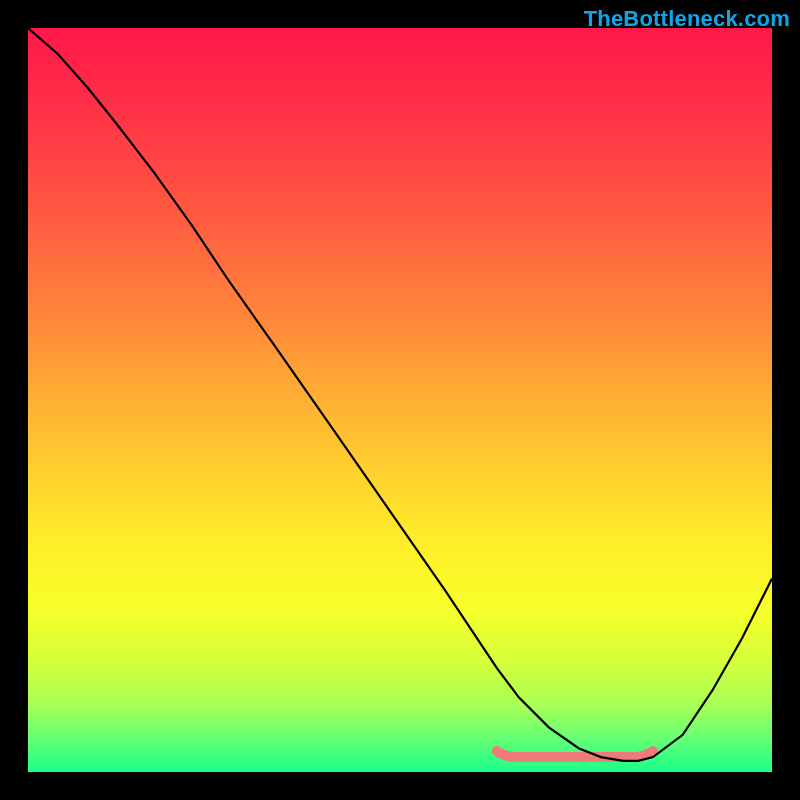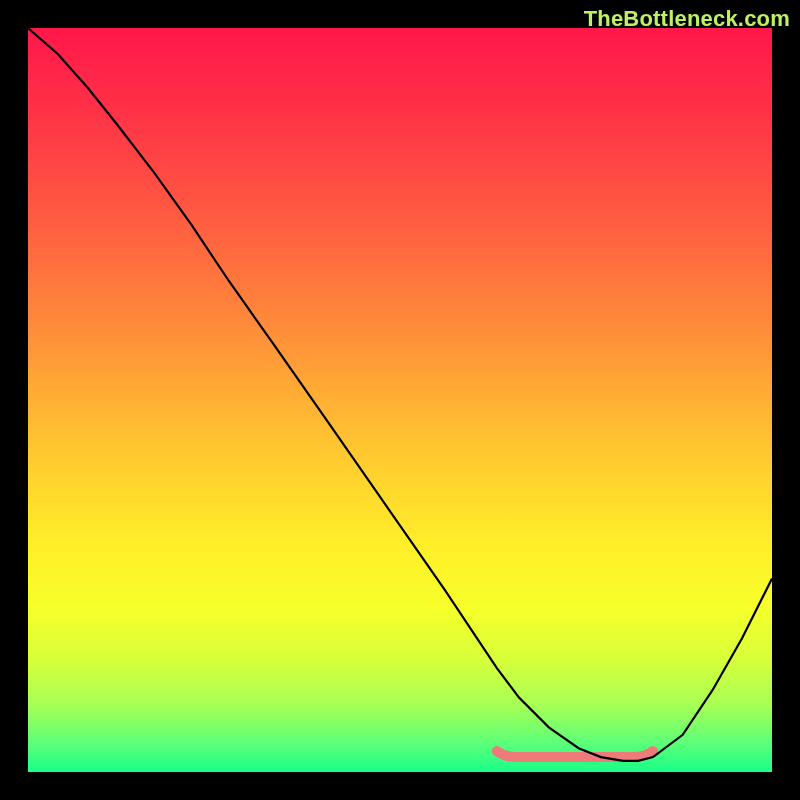--- a/index.html
+++ b/index.html
@@ -10,21 +10,21 @@
     height: 800px;
     background: #000;
   }
   .watermark {
     position: absolute;
     top: 6px;
     right: 10px;
     font-family: Arial, Helvetica, sans-serif;
     font-size: 22px;
     font-weight: bold;
-    color: #bef264;
+    color: #0ea5e9;
     letter-spacing: 0.2px;
   }
   .plot {
     position: absolute;
     left: 28px;
     top: 28px;
     width: 744px;
     height: 744px;
   }
   svg { display: block; }

